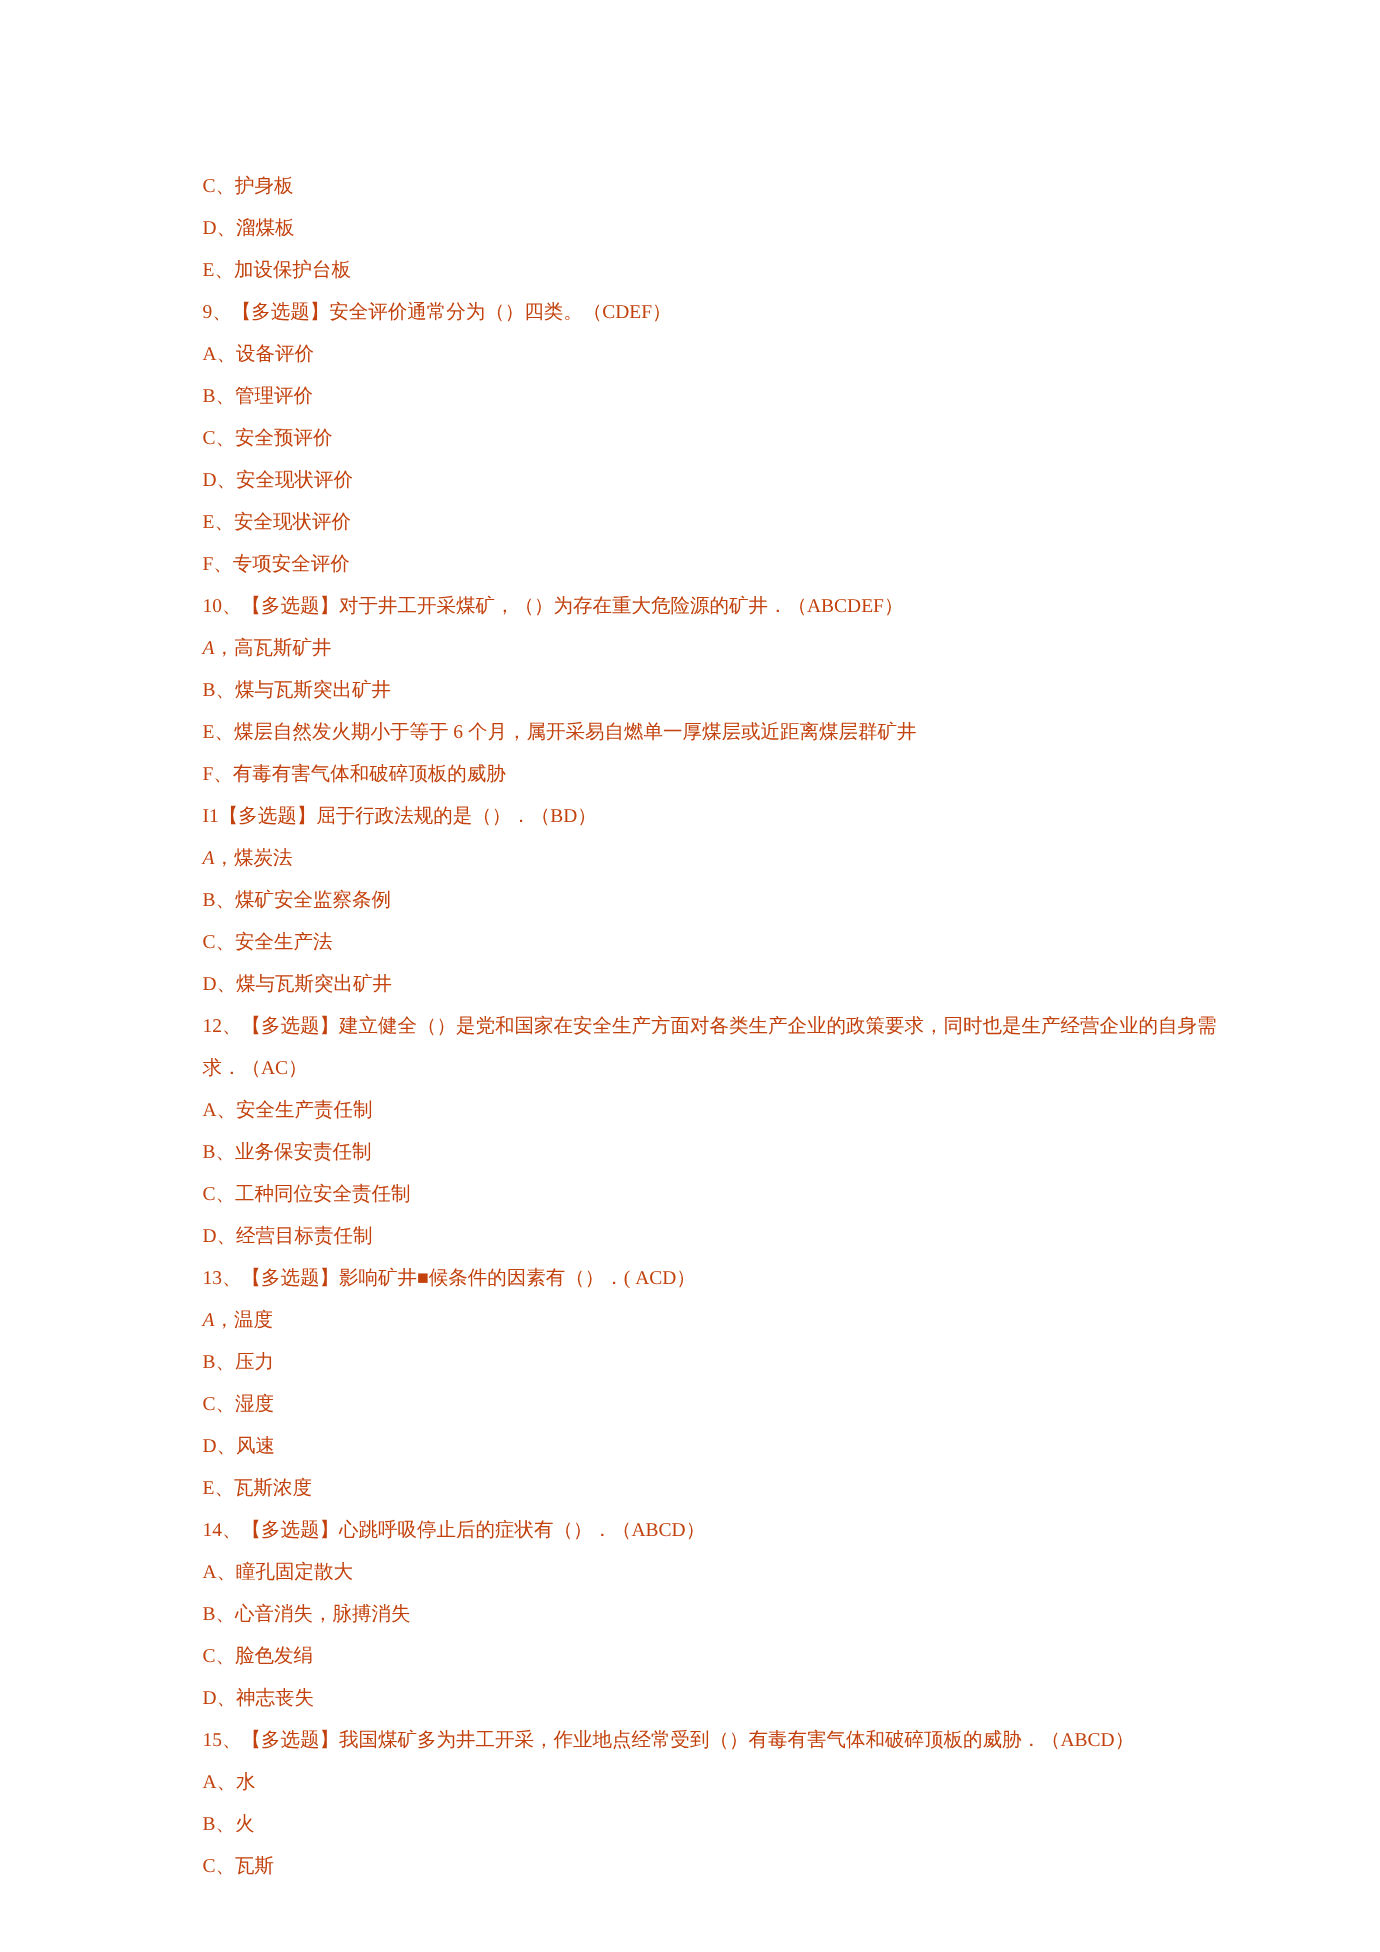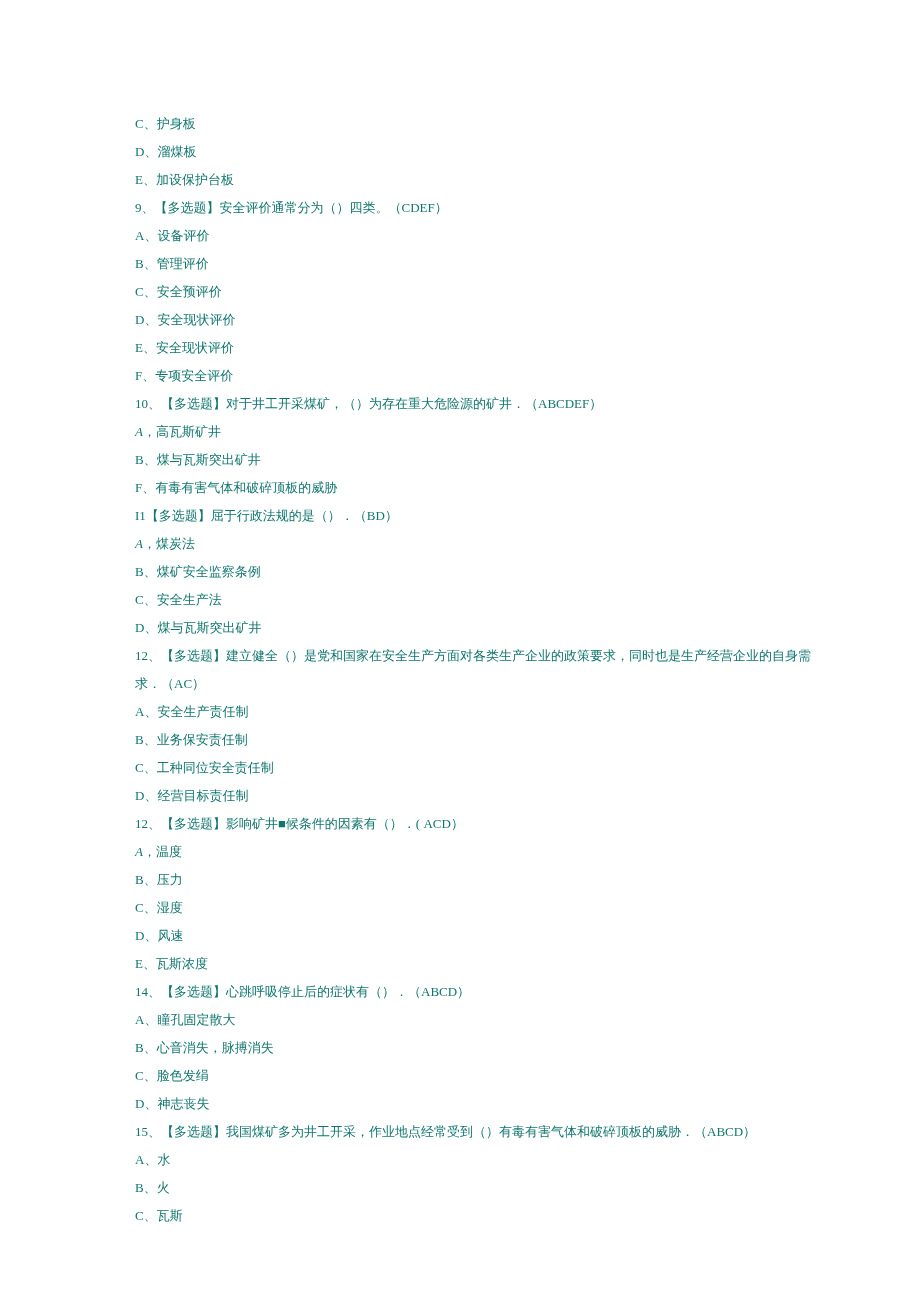--- a/index.html
+++ b/index.html
@@ -9,21 +9,21 @@
     font-family: "SimSun", "宋体", serif;
     width: 920px;
   }
   .page {
     padding: 110px 135px 60px 135px;
     box-sizing: border-box;
   }
   .line {
     font-size: 13px;
     line-height: 28px;
-    color: #0f766e;
+    color: #c2410c;
     white-space: nowrap;
   }
   .italic {
     font-style: italic;
   }
 </style>
 </head>
 <body>
 
 <div class="page" id="page-root">
@@ -33,33 +33,34 @@
     <div class="line">9、【多选题】安全评价通常分为（）四类。（CDEF）</div>
     <div class="line">A、设备评价</div>
     <div class="line">B、管理评价</div>
     <div class="line">C、安全预评价</div>
     <div class="line">D、安全现状评价</div>
     <div class="line">E、安全现状评价</div>
     <div class="line">F、专项安全评价</div>
     <div class="line">10、【多选题】对于井工开采煤矿，（）为存在重大危险源的矿井．（ABCDEF）</div>
     <div class="line"><span class="italic">A</span><span>，高瓦斯矿井</span></div>
     <div class="line">B、煤与瓦斯突出矿井</div>
+    <div class="line">E、煤层自然发火期小于等于 6 个月，属开采易自燃单一厚煤层或近距离煤层群矿井</div>
     <div class="line">F、有毒有害气体和破碎顶板的威胁</div>
     <div class="line">I1【多选题】屈于行政法规的是（）．（BD）</div>
     <div class="line"><span class="italic">A</span><span>，煤炭法</span></div>
     <div class="line">B、煤矿安全监察条例</div>
     <div class="line">C、安全生产法</div>
     <div class="line">D、煤与瓦斯突出矿井</div>
     <div class="line">12、【多选题】建立健全（）是党和国家在安全生产方面对各类生产企业的政策要求，同时也是生产经营企业的自身需</div>
     <div class="line">求．（AC）</div>
     <div class="line">A、安全生产责任制</div>
     <div class="line">B、业务保安责任制</div>
     <div class="line">C、工种同位安全责任制</div>
     <div class="line">D、经营目标责任制</div>
-    <div class="line">12、【多选题】影响矿井■候条件的因素有（）．( ACD）</div>
+    <div class="line">13、【多选题】影响矿井■候条件的因素有（）．( ACD）</div>
     <div class="line"><span class="italic">A</span><span>，温度</span></div>
     <div class="line">B、压力</div>
     <div class="line">C、湿度</div>
     <div class="line">D、风速</div>
     <div class="line">E、瓦斯浓度</div>
     <div class="line">14、【多选题】心跳呼吸停止后的症状有（）．（ABCD）</div>
     <div class="line">A、瞳孔固定散大</div>
     <div class="line">B、心音消失，脉搏消失</div>
     <div class="line">C、脸色发绢</div>
     <div class="line">D、神志丧失</div>

